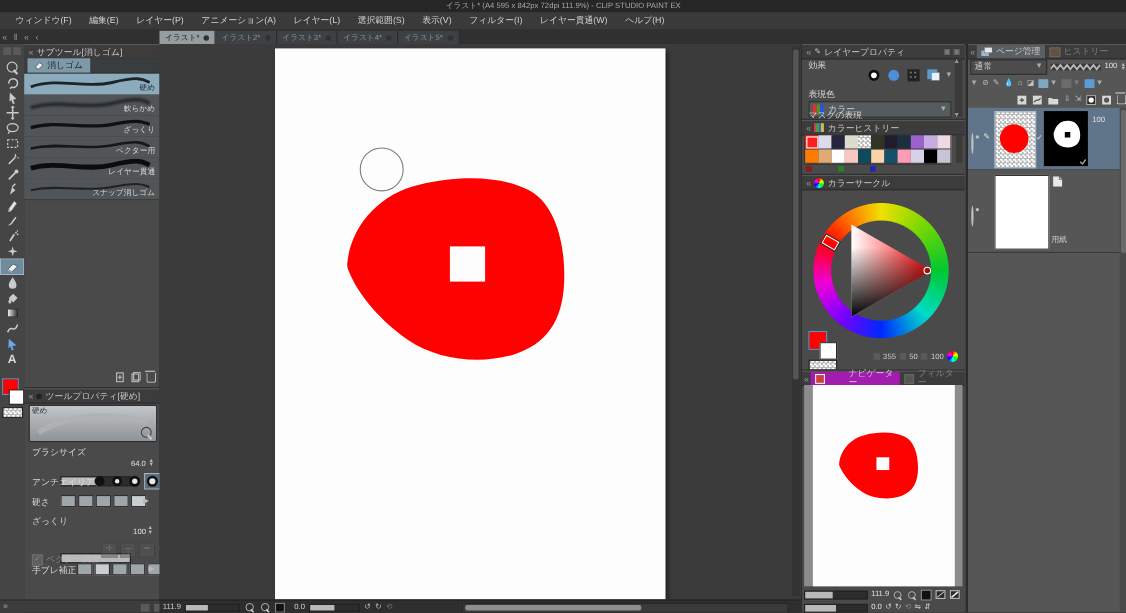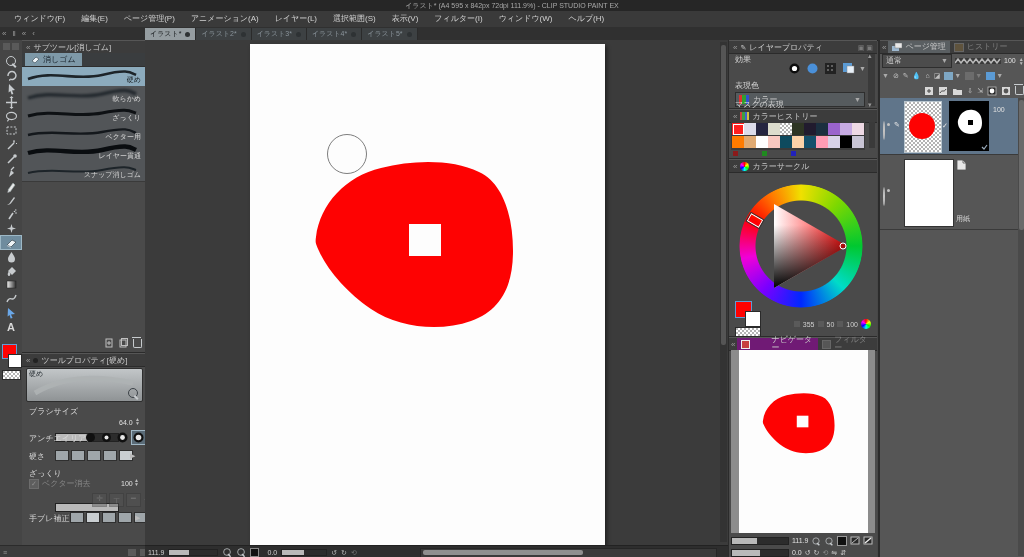--- a/index.html
+++ b/index.html
@@ -43,27 +43,27 @@
 
 <div id="app">
 
   <div class="abs" style="left:0;top:0;width:1024px;height:11px;background:#262626;border-bottom:1px solid #1a1a1a;display:flex;align-items:center;justify-content:center">
     <span class="t7" style="color:#a8a8a8">イラスト* (A4 595 x 842px 72dpi 111.9%)  - CLIP STUDIO PAINT EX</span>
   </div>
 
   <div class="abs hstack" style="left:0;top:11px;width:1024px;height:16px;background:#3a3a3a;border-bottom:1px solid #2a2a2a;padding-left:6px;gap:0">
     <span class="tiny" style="padding:0 8px;color:#d2d2d2">ウィンドウ(F)</span>
     <span class="tiny" style="padding:0 8px;color:#d2d2d2">編集(E)</span>
-    <span class="tiny" style="padding:0 8px;color:#d2d2d2">ページ管理(P)</span>
+    <span class="tiny" style="padding:0 8px;color:#d2d2d2">レイヤー(P)</span>
     <span class="tiny" style="padding:0 8px;color:#d2d2d2">アニメーション(A)</span>
     <span class="tiny" style="padding:0 8px;color:#d2d2d2">レイヤー(L)</span>
     <span class="tiny" style="padding:0 8px;color:#d2d2d2">選択範囲(S)</span>
     <span class="tiny" style="padding:0 8px;color:#d2d2d2">表示(V)</span>
     <span class="tiny" style="padding:0 8px;color:#d2d2d2">フィルター(I)</span>
-    <span class="tiny" style="padding:0 8px;color:#d2d2d2">ウィンドウ(W)</span>
+    <span class="tiny" style="padding:0 8px;color:#d2d2d2">レイヤー貫通(W)</span>
     <span class="tiny" style="padding:0 8px;color:#d2d2d2">ヘルプ(H)</span>
   </div>
 
   <div class="abs" style="left:0;top:27px;width:1024px;height:13px;background:#303030;border-bottom:1px solid #222">
     <div class="abs hstack" style="left:2px;top:0;height:13px;gap:6px">
       <span class="t7 chev">«</span>
       <span class="t7 chev">‖</span>
       <span class="t7 chev">«</span>
       <span class="t7 chev">‹</span>
     </div>
@@ -343,21 +343,21 @@
     <div class="abs tiny" style="left:7px;top:117px;color:#d8d8d8">ざっくり</div>
     <div class="abs slider" style="left:33px;top:127px;width:62px">
         <div class="fill" style="width:100%"></div>
       </div>
     <div class="abs t7" style="left:99px;top:127px;color:#e0e0e0">100</div>
     <div class="abs stepper" style="left:112px;top:125px">
         <span>▲</span>
         <span>▼</span>
       </div>
 
-    <div class="abs hstack dim" style="left:7px;top:126px;gap:3px">
+    <div class="abs hstack dim" style="left:7px;top:151px;gap:3px">
       <span style="width:8px;height:8px;border:1px solid #999;background:#777;display:inline-block;font-size:7px;color:#ddd;line-height:8px;text-align:center">✓</span>
       <span class="tiny">ベクター消去</span>
     </div>
     <div class="abs hstack dim" style="left:70px;top:140px;gap:2px">
       <span style="width:13px;height:12px;background:#565656;border:1px solid #3a3a3a;color:#999;font-size:8px;text-align:center">✛</span>
       <span style="width:13px;height:12px;background:#565656;border:1px solid #3a3a3a;color:#999;font-size:8px;text-align:center">┬</span>
       <span style="width:13px;height:12px;background:#565656;border:1px solid #3a3a3a;color:#999;font-size:8px;text-align:center">━</span>
       <span class="t7" style="color:#999">▼</span>
     </div>
 
@@ -539,21 +539,21 @@
       <span>50</span>
       <span style="width:6px;height:6px;background:#5a5a5a"></span>
       <span>100</span>
       <span style="width:10px;height:10px;border-radius:50%;background:conic-gradient(#f00,#ff0,#0f0,#0ff,#00f,#f0f,#f00)"></span>
     </div>
   </div>
 
   <div class="abs" style="left:728px;top:336px;width:148px;height:221px;background:#4a4a4a;border-left:1px solid #2b2b2b;border-top:1px solid #2b2b2b">
     <div class="panelhdr" style="height:12px;gap:0;padding:0 2px">
       <span class="chev" style="margin-right:2px">«</span>
-      <span class="hstack" style="height:12px;background:#701a75;padding:0 4px;gap:21px">
+      <span class="hstack" style="height:12px;background:#a21caf;padding:0 4px;gap:21px">
         <span style="width:8px;height:7px;background:#c84040;border:1px solid #eee"></span>
         <span class="tiny">ナビゲーター</span>
       </span>
       <span class="hstack dim" style="height:12px;padding:0 4px;gap:3px">
         <span style="width:8px;height:7px;background:#777;border:1px solid #999"></span>
         <span class="tiny">フィルター</span>
       </span>
     </div>
 
     <div class="abs" style="left:2px;top:13px;width:144px;height:183px;background:#8c8c8c;display:flex;align-items:center;justify-content:center">

